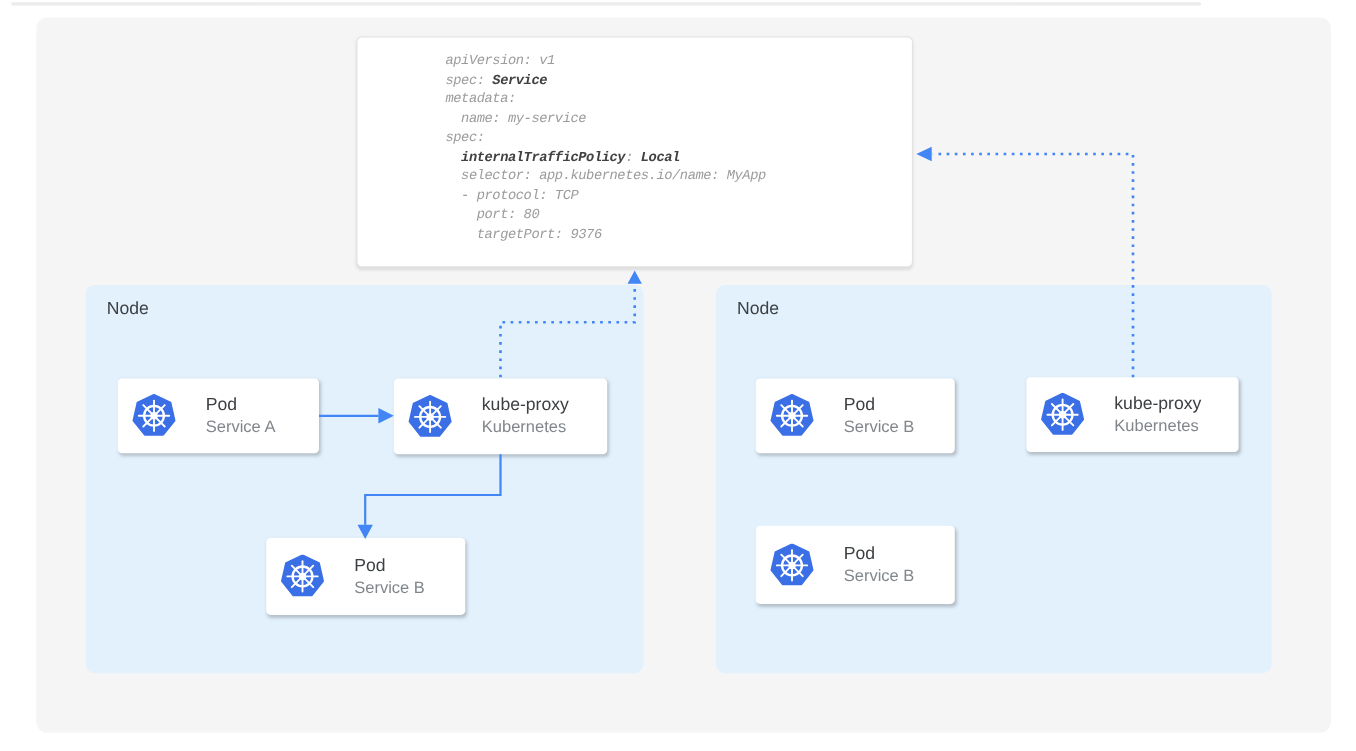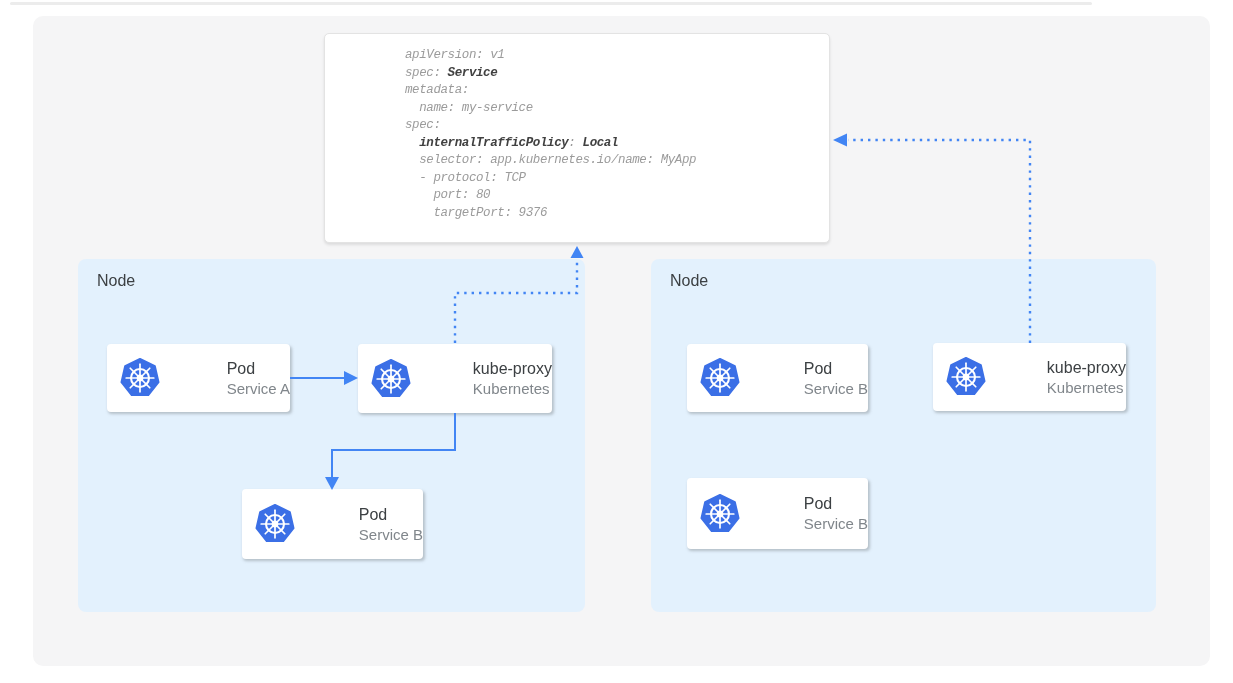--- a/index.html
+++ b/index.html
@@ -45,21 +45,21 @@
   }
   .node-left{left:78px;width:507px;}
   .node-right{left:651px;width:505px;}
   .node-label{
     position:absolute;left:19px;top:13px;
     font-size:16px;color:var(--card-title,#3c4043);
   }
   .card{
     position:absolute;background:#fff;border-radius:4px;
     box-shadow:1.5px 2px 3px rgba(95,99,104,0.35);
-    display:flex;align-items:center;justify-content:space-between;
+    display:flex;align-items:center;
   }
   .c1{left:107px;top:344px;width:183px;height:68px;}
   .c2{left:358px;top:344px;width:194px;height:69px;}
   .c3{left:242px;top:489px;width:181px;height:70px;}
   .c4{left:687px;top:344px;width:181px;height:68px;}
   .c5{left:687px;top:478px;width:181px;height:71px;}
   .c6{left:933px;top:343px;width:193px;height:68px;}
   .k8s-icon{
     width:40px;height:40px;margin-left:13px;flex:0 0 auto;
   }

